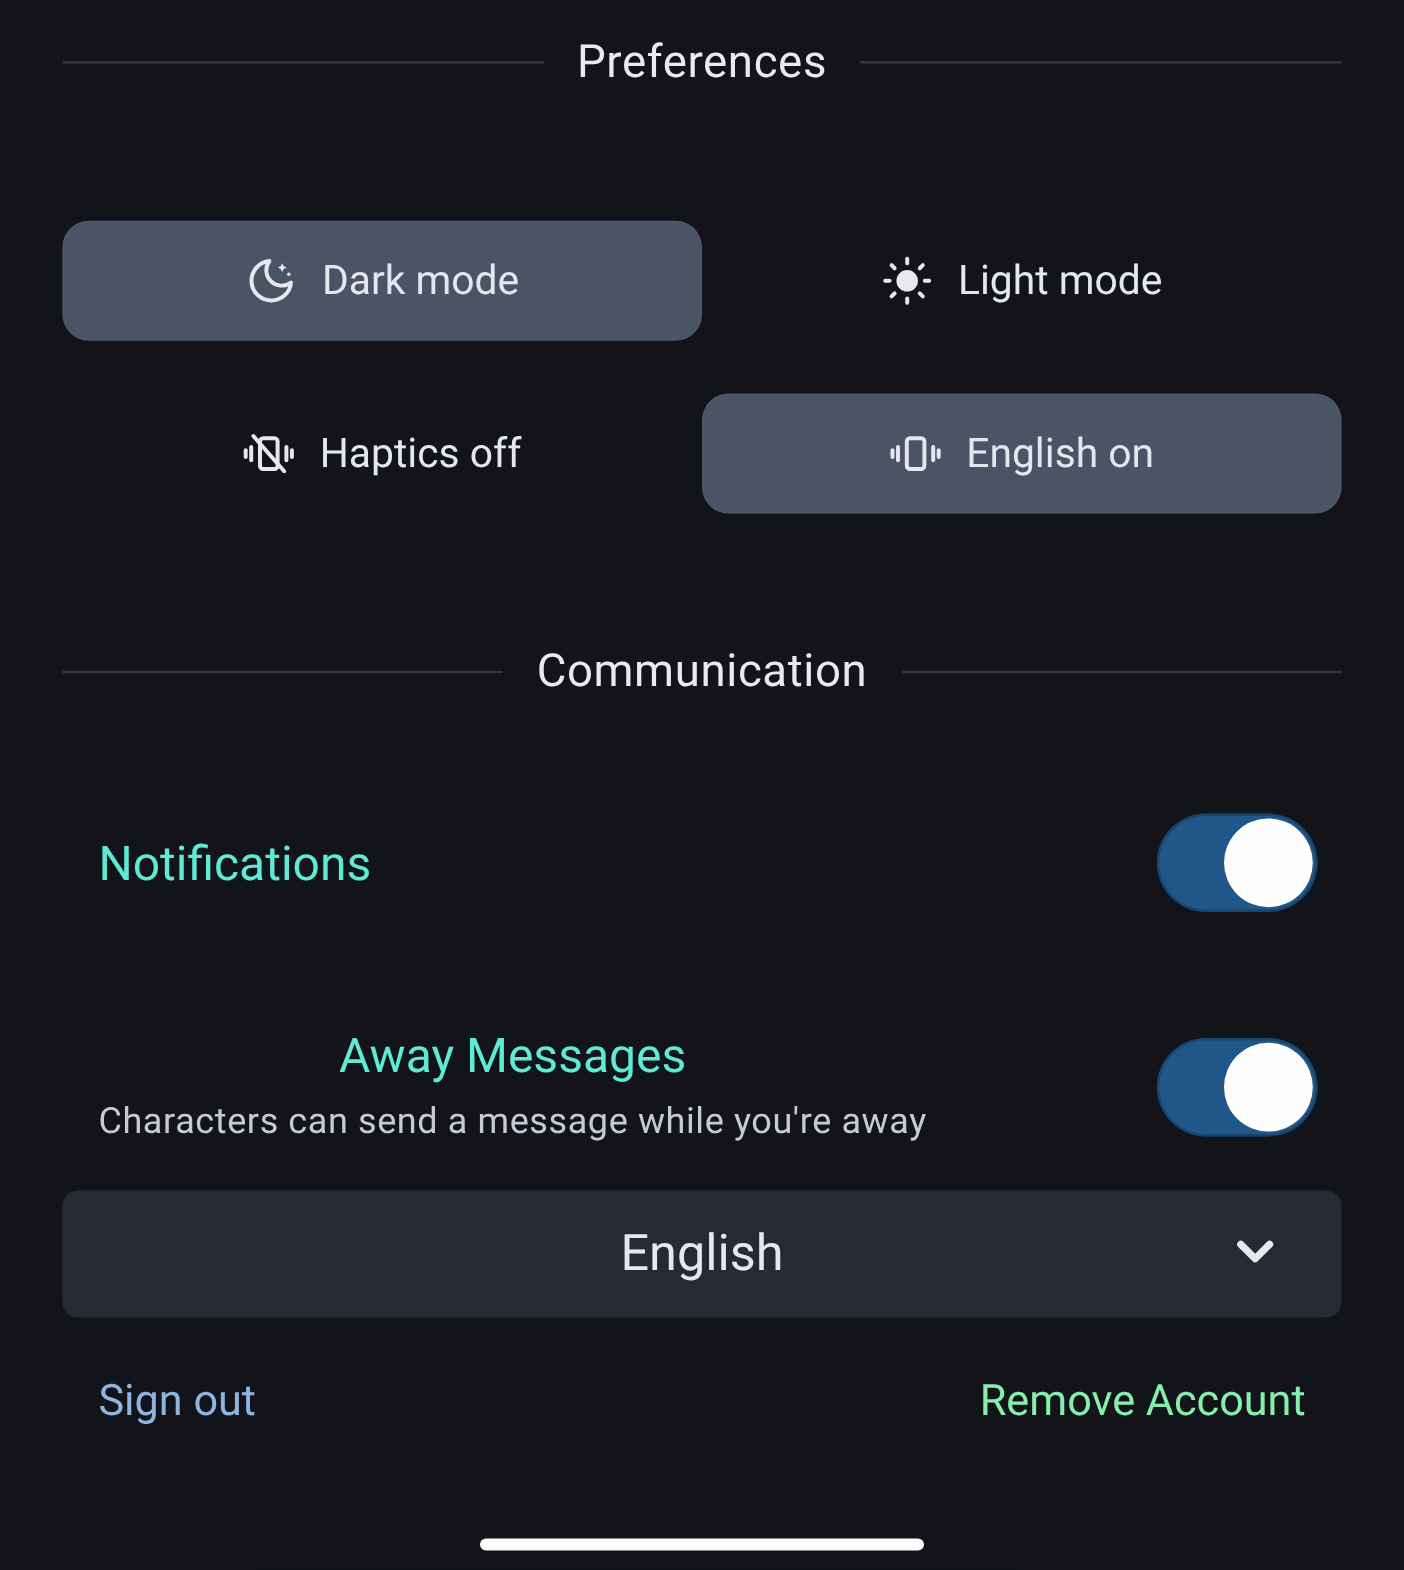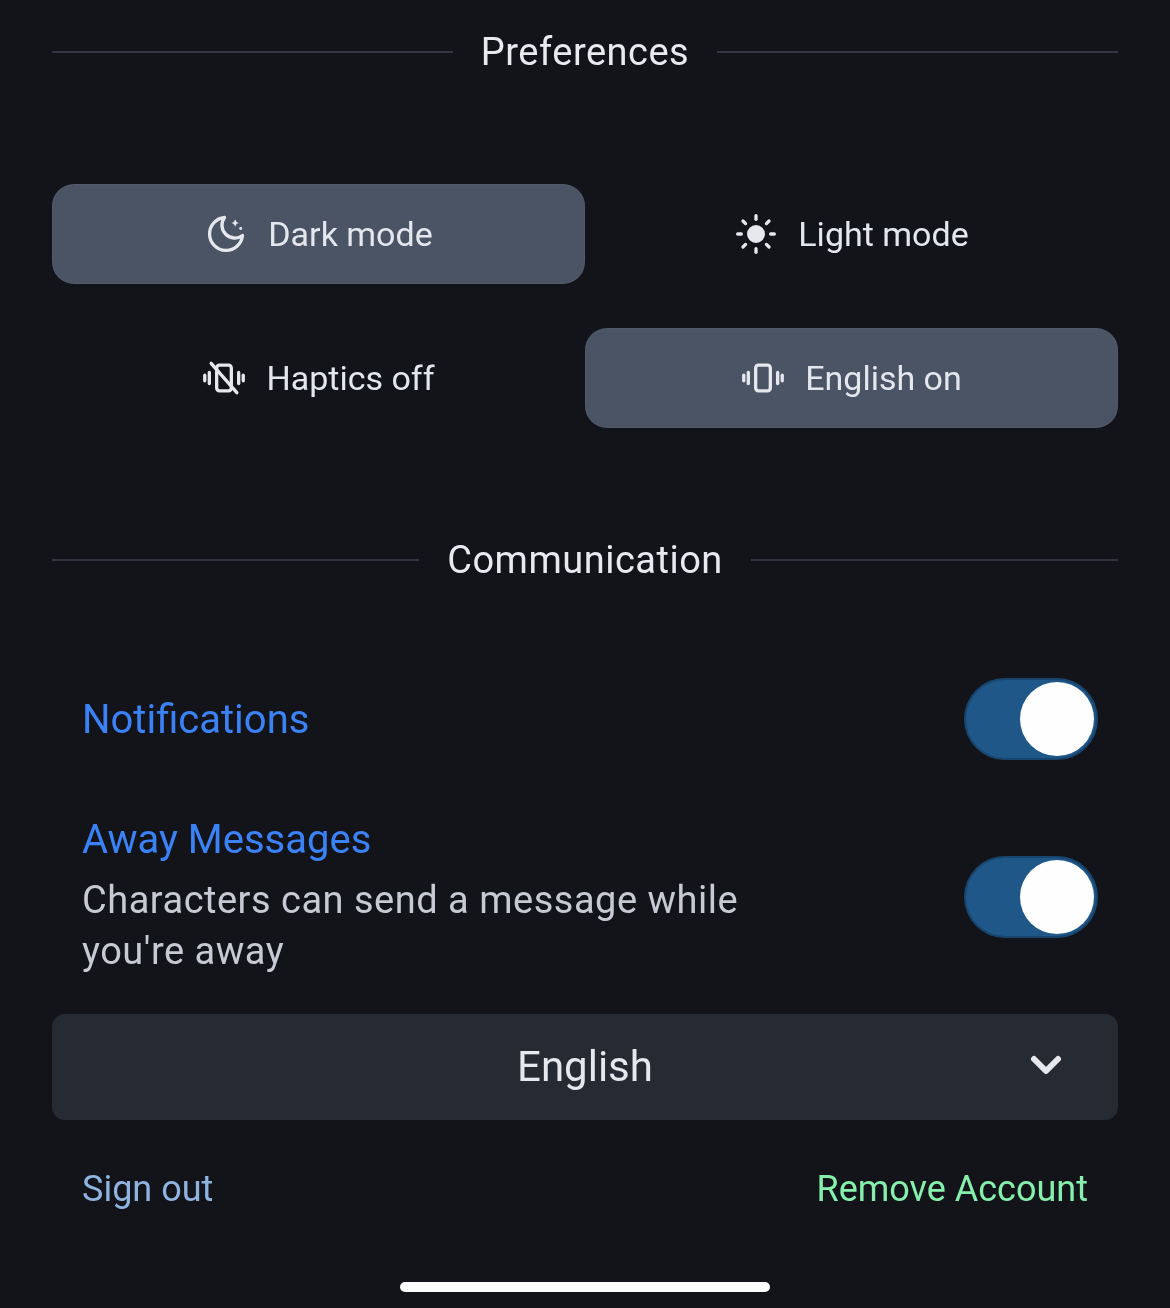--- a/index.html
+++ b/index.html
@@ -69,27 +69,28 @@
   
   .section-header.comm { margin-top: 110px; }
 
   .setting-row {
     display: flex;
     align-items: center;
     justify-content: space-between;
     margin-top: 96px;
     padding: 0 20px 0 30px;
   }
-  .setting-row.second { margin-top: 56px; }
+  .setting-row.second { margin-top: 96px; }
   .setting-text .label {
     font-size: 40px;
-    color: #3b82f6;
+    color: #5eead4;
+    text-align: center;
   }
   .setting-text .sub {
-    font-size: 38px;
+    font-size: 30px;
     color: #c7cad3;
     margin-top: 12px;
     line-height: 1.35;
     max-width: 720px;
     letter-spacing: 0.5px;
   }
 
   
   .switch {
     width: 134px;

